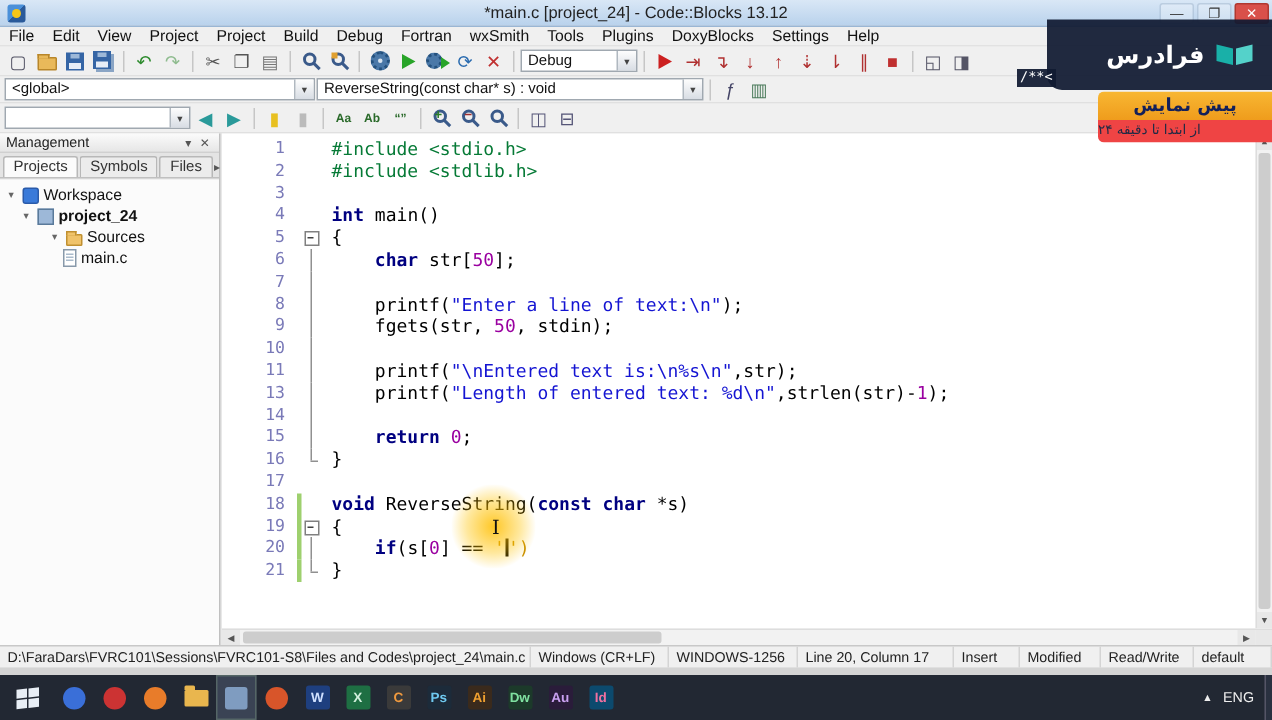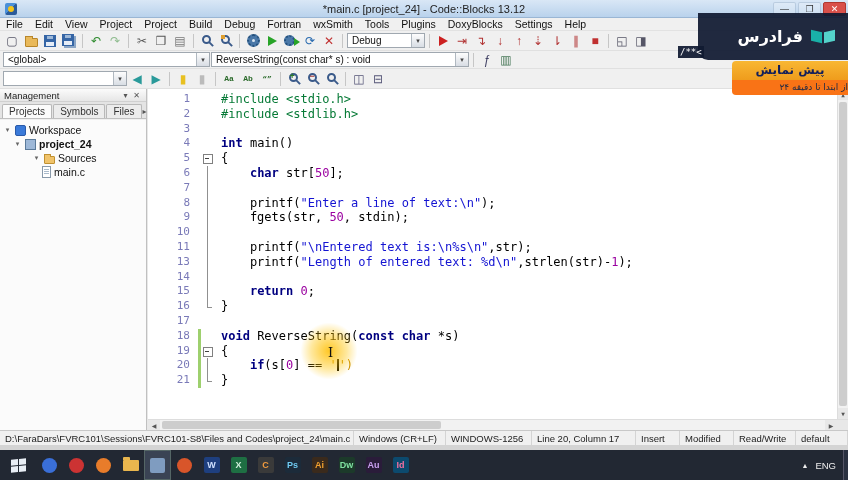--- a/index.html
+++ b/index.html
@@ -26,21 +26,21 @@
   .menu-item { padding: 0 6px; white-space: nowrap; }
   
   .tbrow { position: absolute; left: 0; right: 0; background: #f0f0f0; display: flex; align-items: center;
     gap: 1px; padding: 0 3px; border-bottom: 1px solid #e0e0e0; }
   #tb1 { top: 31px; height: 20px; }
   #tb2 { top: 51px; height: 18px; }
   #tb3 { top: 69px; height: 20px; }
   .tb-btn { width: 18px; height: 16px; display: flex; align-items: center; justify-content: center;
     border: 1px solid transparent; border-radius: 2px; flex: none; }
   .tb-glyph { font-size: 12px; line-height: 1; }
-  .tb-txt { font-size: 8px; font-weight: bold; color: #2a6a2a; font-family: Liberation Mono, monospace; }
+  .tb-txt { font-size: 8px; font-weight: bold; color: #2a6a2a; font-family: Liberation Sans, sans-serif; }
   .tb-sep { width: 1px; height: 14px; background: #c6c6c6; margin: 0 3px; flex: none; }
   .tb-combo { height: 15px; background: #fff; border: 1px solid #a0a8b0; display: inline-flex;
     align-items: center; font-size: 10px; padding-left: 4px; flex: none; }
   .tb-combo-text { flex: 1; white-space: nowrap; overflow: hidden; color: #111; }
   .tb-combo-btn { width: 13px; height: 100%; margin-left: 2px; background: linear-gradient(#fdfdfd, #d8dde4);
     border-left: 1px solid #b0b8c0; display: flex; align-items: center; justify-content: center; font-size: 7px; color: #444; }
   
   .ci { display: inline-block; position: relative; }
   .ci-folder { width: 13px; height: 9px; background: #e9b95a; border: 1px solid #b8862a; border-radius: 1px; margin-top: 3px; }
   .ci-folder::before { content: ""; position: absolute; top: -3px; left: -1px; width: 6px; height: 2px;
@@ -150,21 +150,21 @@
   .brand { width: 150px; height: 47px; background: rgba(16,26,50,.93); border-radius: 0 0 0 10px;
     display: flex; align-items: center; justify-content: flex-end; padding-right: 12px; position: relative; }
   .brand-text { color: #fff; font: bold 16px "DejaVu Sans", sans-serif; }
   .book-icon { position: relative; width: 26px; height: 16px; margin-left: 7px; order: 2; margin-right: 0; }
   .book-icon::before { content: ""; position: absolute; left: 1px; top: 2px; width: 11px; height: 11px; background: #19b0a8; transform: skewY(14deg); }
   .book-icon::after { content: ""; position: absolute; right: 1px; top: 2px; width: 11px; height: 11px; background: #54d2ca; transform: skewY(-14deg); }
   .doxy { position: absolute; left: -20px; bottom: 2px; color: #fff; font: 9px "DejaVu Sans Mono", monospace;
     background: rgba(16,26,50,.93); padding: 1px 2px; }
   .badge { width: 116px; margin-top: 1px; border-radius: 4px 0 0 4px; overflow: hidden; }
   .badge-title { background: linear-gradient(#f8b733, #ef9c1c); color: #13205a; font: bold 12px/19px "DejaVu Sans", sans-serif; text-align: center; height: 19px; }
-  .badge-sub { background: #f97316; color: #222a44; font: 9px/15px "DejaVu Sans", sans-serif; text-align: right; height: 15px; }
+  .badge-sub { background: #ef4444; color: #222a44; font: 9px/15px "DejaVu Sans", sans-serif; text-align: left; height: 15px; }
 </style>
 </head>
 <body>
 
 <div class="titlebar">
   <span class="app-icon"></span>
   <span class="win-title">*main.c [project_24] - Code::Blocks 13.12</span>
   <span class="win-controls">
     <span class="win-btn">—</span>
     <span class="win-btn">❐</span>

